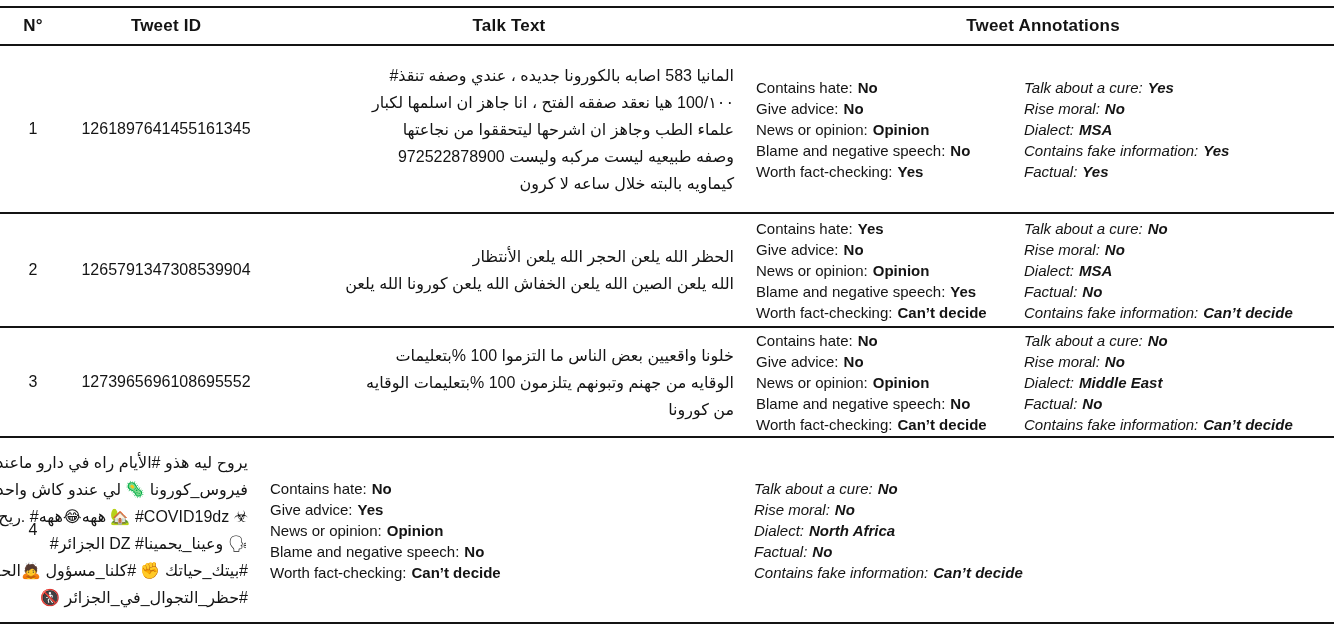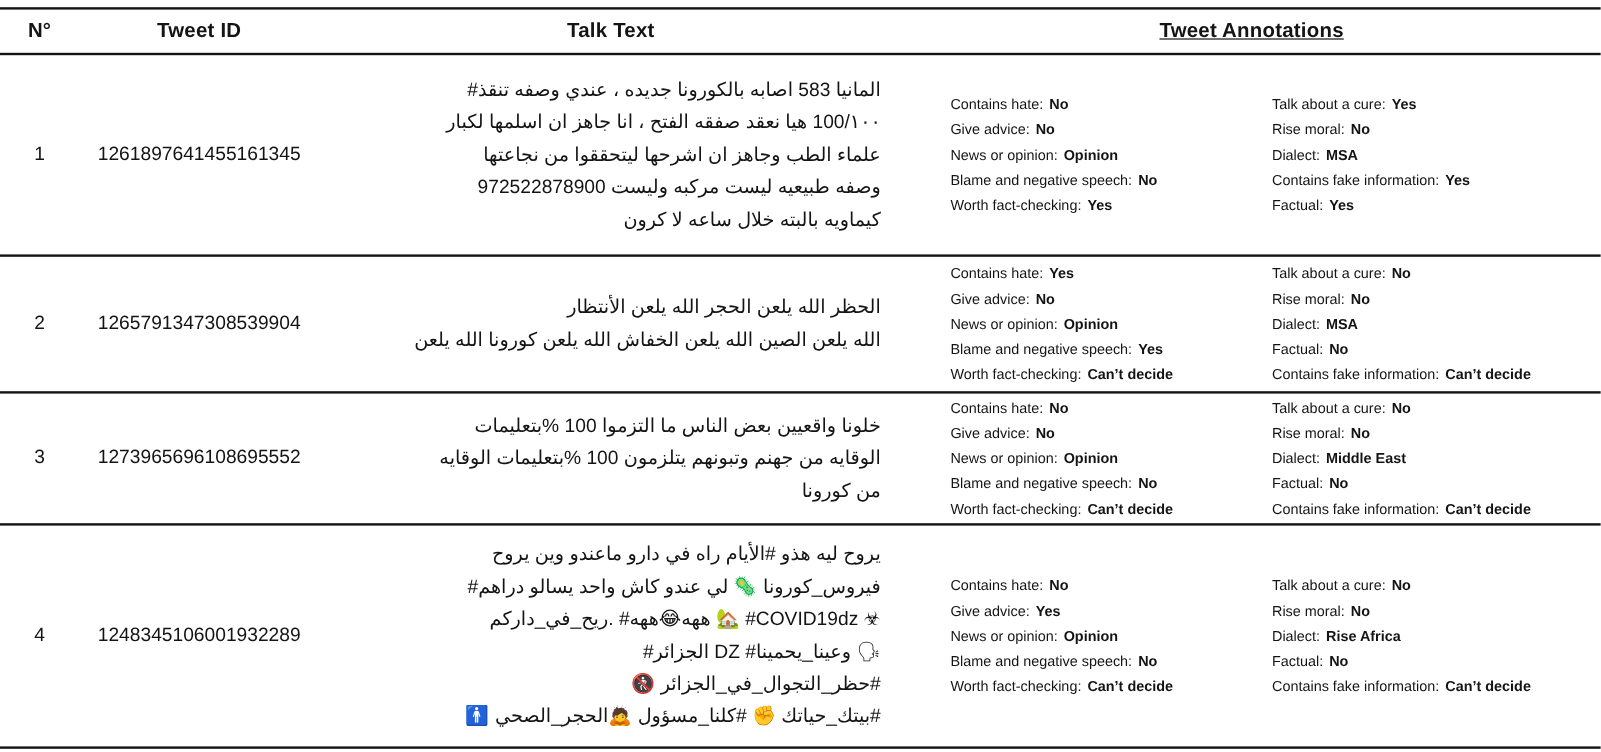--- a/index.html
+++ b/index.html
@@ -18,43 +18,42 @@
     align-items:center;
   }
   .hrow{
     height:36px;
     border-bottom:2px solid #141414;
   }
   .hcell{
     font-weight:bold;font-size:17px;text-align:center;
     letter-spacing:.2px;
   }
-  .hcell.ann{grid-column:4 / 6;text-decoration:underline;}
+  .hcell.ann{grid-column:4 / 6;}
   .trow{border-bottom:2px solid #141414;}
   .trow.row-1{min-height:166px;}
   .trow.row-2{min-height:112px;}
   .trow.row-3{min-height:108px;}
   .trow.row-4{min-height:184px;}
   .num,.tid{
     text-align:center;font-size:16px;
   }
   .ttext{
     direction:rtl;
     font-size:16px;
     line-height:27px;
     padding:2px 18px;
   }
   .tline{white-space:nowrap;}
   .anncol{
-    font-size:12px;
+    font-size:15px;
     line-height:21px;
-    margin-left:36px;
   }
   .anncol.left{padding-left:4px;}
-  .anncol.right{padding-left:2px;}
+  .anncol.right{padding-left:2px;font-style:italic;}
   .ann-line{white-space:nowrap;}
   .av{font-weight:bold;margin-left:5px;}
 </style>
 </head>
 <body>
 
 <div class="tbl">
 
   <div class="hrow">
     <div class="hcell">N°</div>
@@ -163,51 +162,50 @@
   <div class="ann-line"><span class="al">Dialect:</span><span class="av">Middle East</span></div>
 
   <div class="ann-line"><span class="al">Factual:</span><span class="av">No</span></div>
 
   <div class="ann-line"><span class="al">Contains fake information:</span><span class="av">Can’t decide</span></div>
 </div>
   </div>
 
   <div class="trow row-4">
     <div class="num">4</div>
-    <div class="tid">1248345106001932289</div>
     <div class="ttext">
   <div class="tline">يروح ليه هذو #الأيام راه في دارو ماعندو وين يروح</div>
 
   <div class="tline">فيروس_كورونا 🦠 لي عندو كاش واحد يسالو دراهم#</div>
 
   <div class="tline">☣ ‎#COVID19dz 🏡 ههه😂ههه# .ريح_في_داركم</div>
 
   <div class="tline">🗣 وعينا_يحمينا# DZ الجزائر#</div>
 
+  <div class="tline">#بيتك_حياتك ✊ #كلنا_مسؤول 🙇الحجر_الصحي 🚹</div>
+
   <div class="tline">#حظر_التجوال_في_الجزائر 🚷</div>
-
-  <div class="tline">#بيتك_حياتك ✊ #كلنا_مسؤول 🙇الحجر_الصحي 🚹</div>
 </div>
     <div class="anncol left">
   <div class="ann-line"><span class="al">Contains hate:</span><span class="av">No</span></div>
 
   <div class="ann-line"><span class="al">Give advice:</span><span class="av">Yes</span></div>
 
   <div class="ann-line"><span class="al">News or opinion:</span><span class="av">Opinion</span></div>
 
   <div class="ann-line"><span class="al">Blame and negative speech:</span><span class="av">No</span></div>
 
   <div class="ann-line"><span class="al">Worth fact-checking:</span><span class="av">Can’t decide</span></div>
 </div>
     <div class="anncol right">
   <div class="ann-line"><span class="al">Talk about a cure:</span><span class="av">No</span></div>
 
   <div class="ann-line"><span class="al">Rise moral:</span><span class="av">No</span></div>
 
-  <div class="ann-line"><span class="al">Dialect:</span><span class="av">Rise Africa</span></div>
+  <div class="ann-line"><span class="al">Dialect:</span><span class="av">North Africa</span></div>
 
   <div class="ann-line"><span class="al">Factual:</span><span class="av">No</span></div>
 
   <div class="ann-line"><span class="al">Contains fake information:</span><span class="av">Can’t decide</span></div>
 </div>
   </div>
 
 </div>
 
 </body></html>

